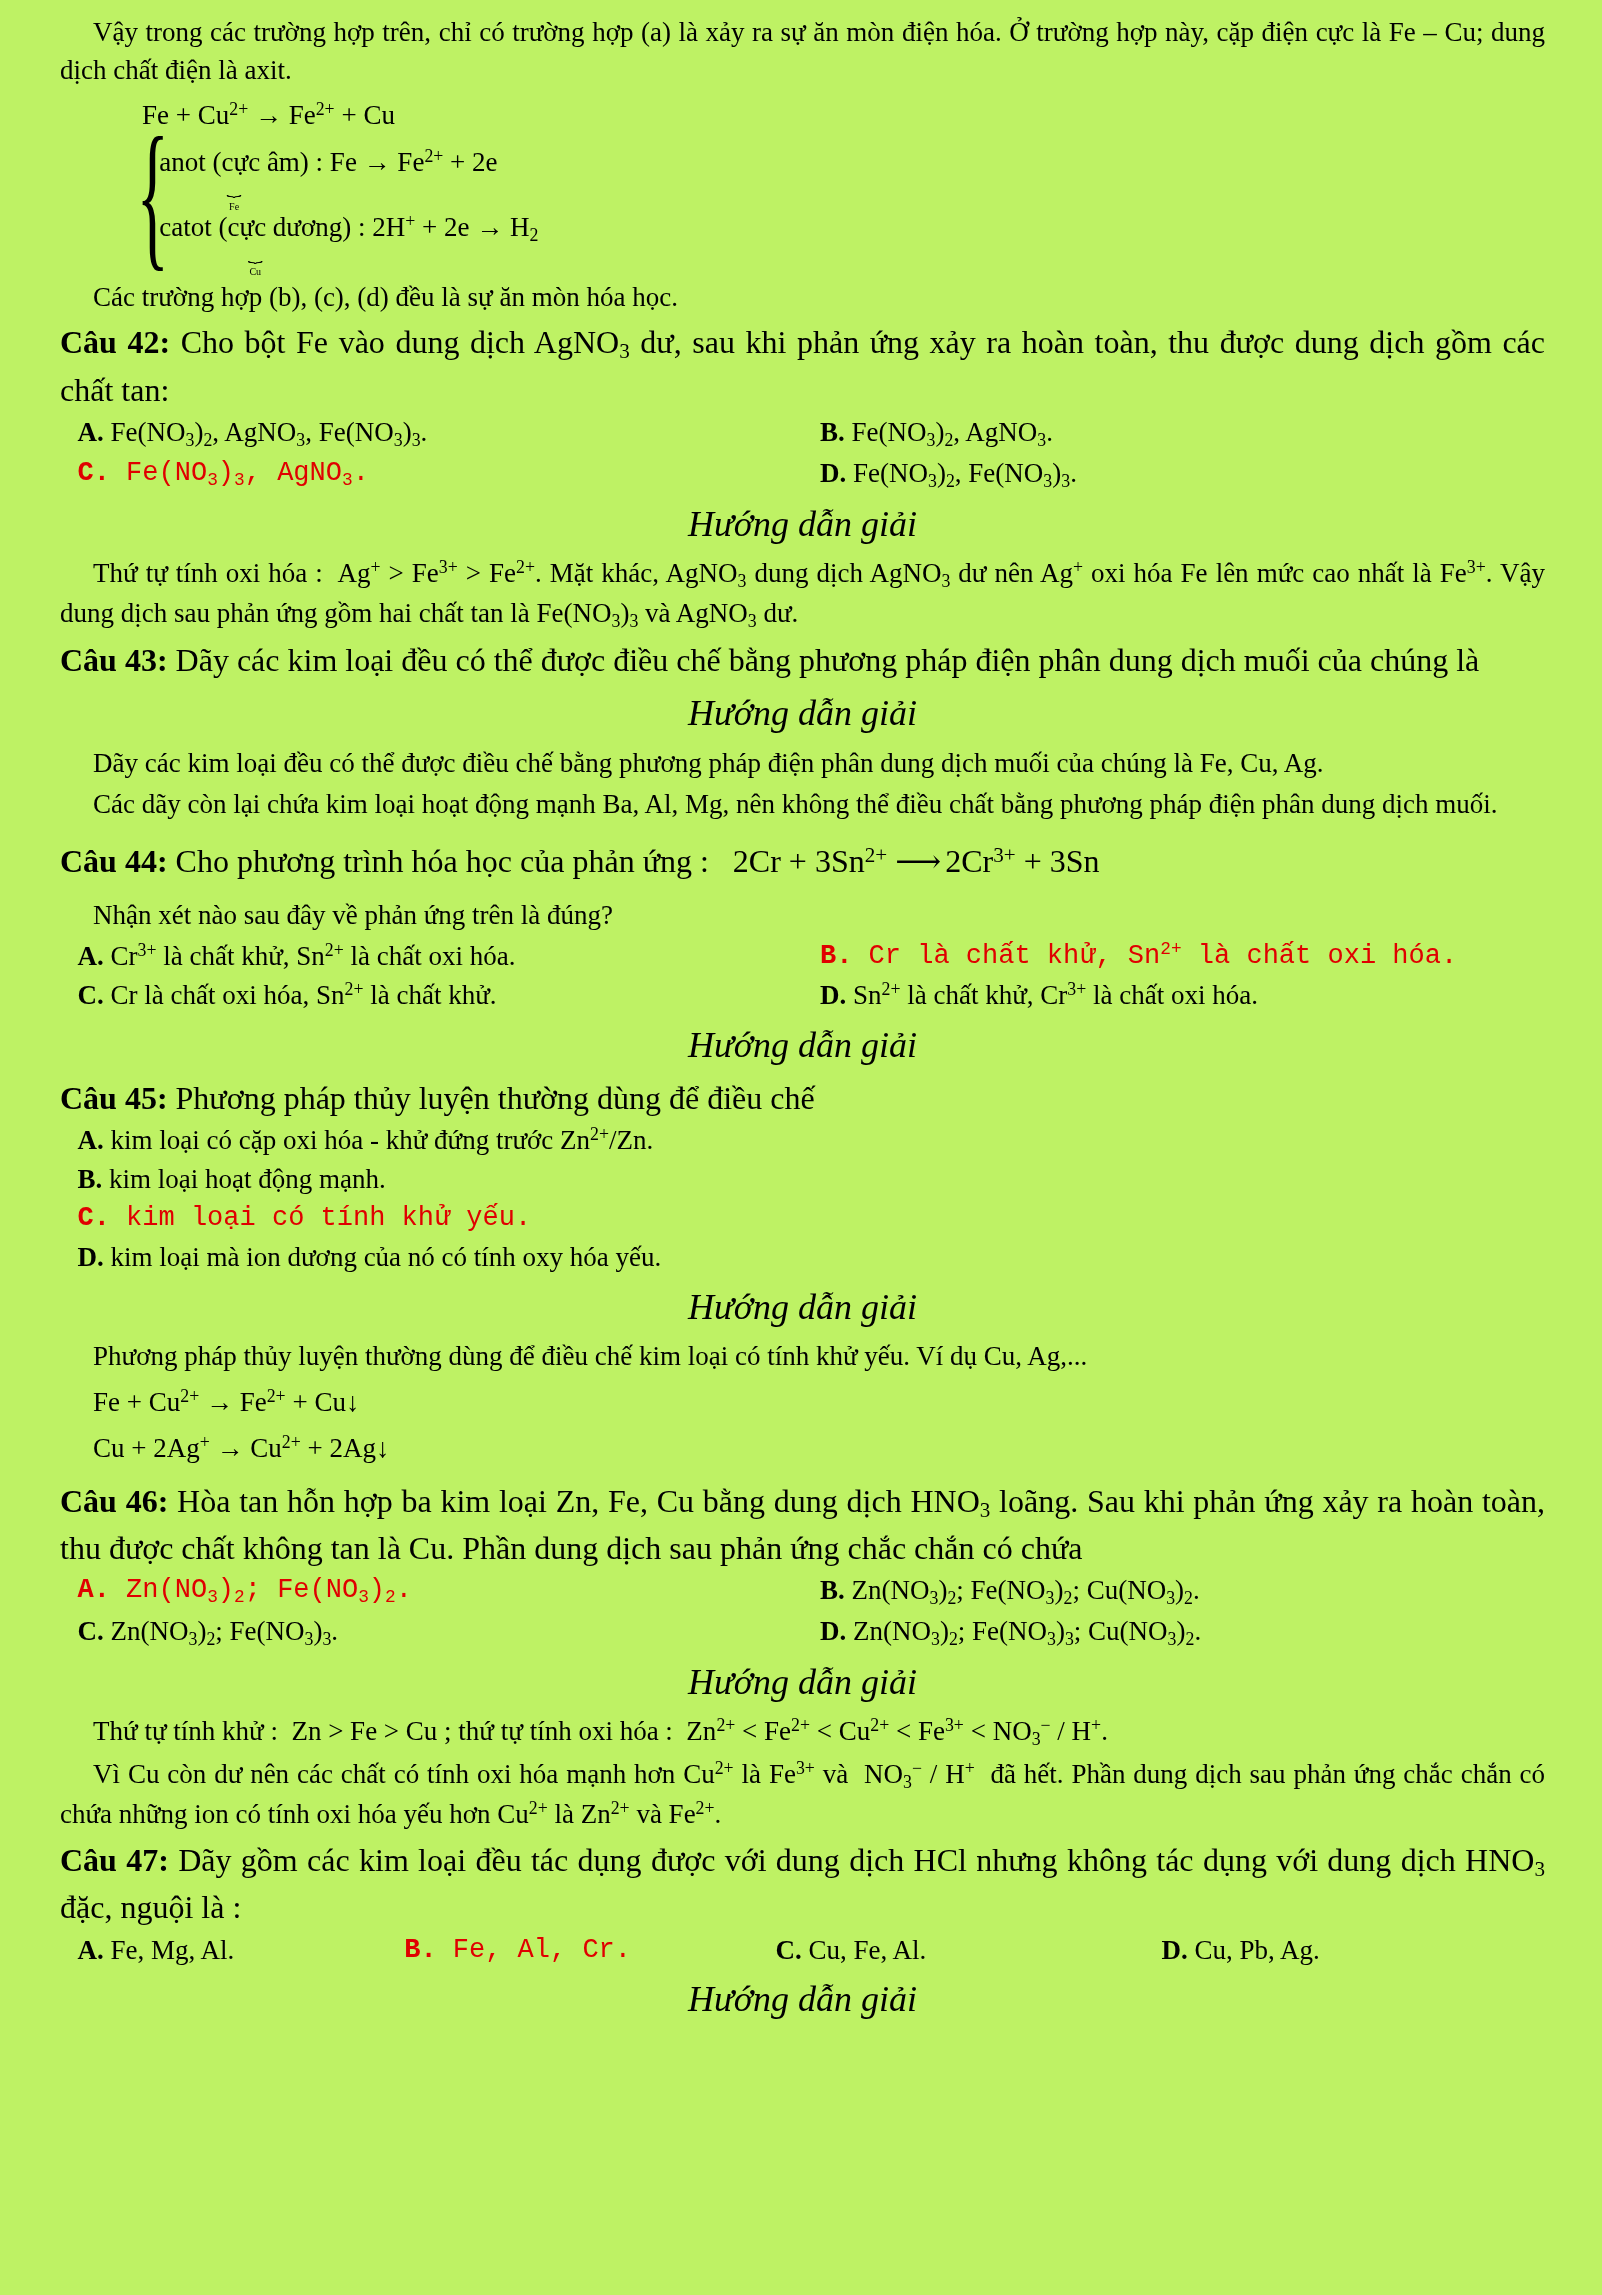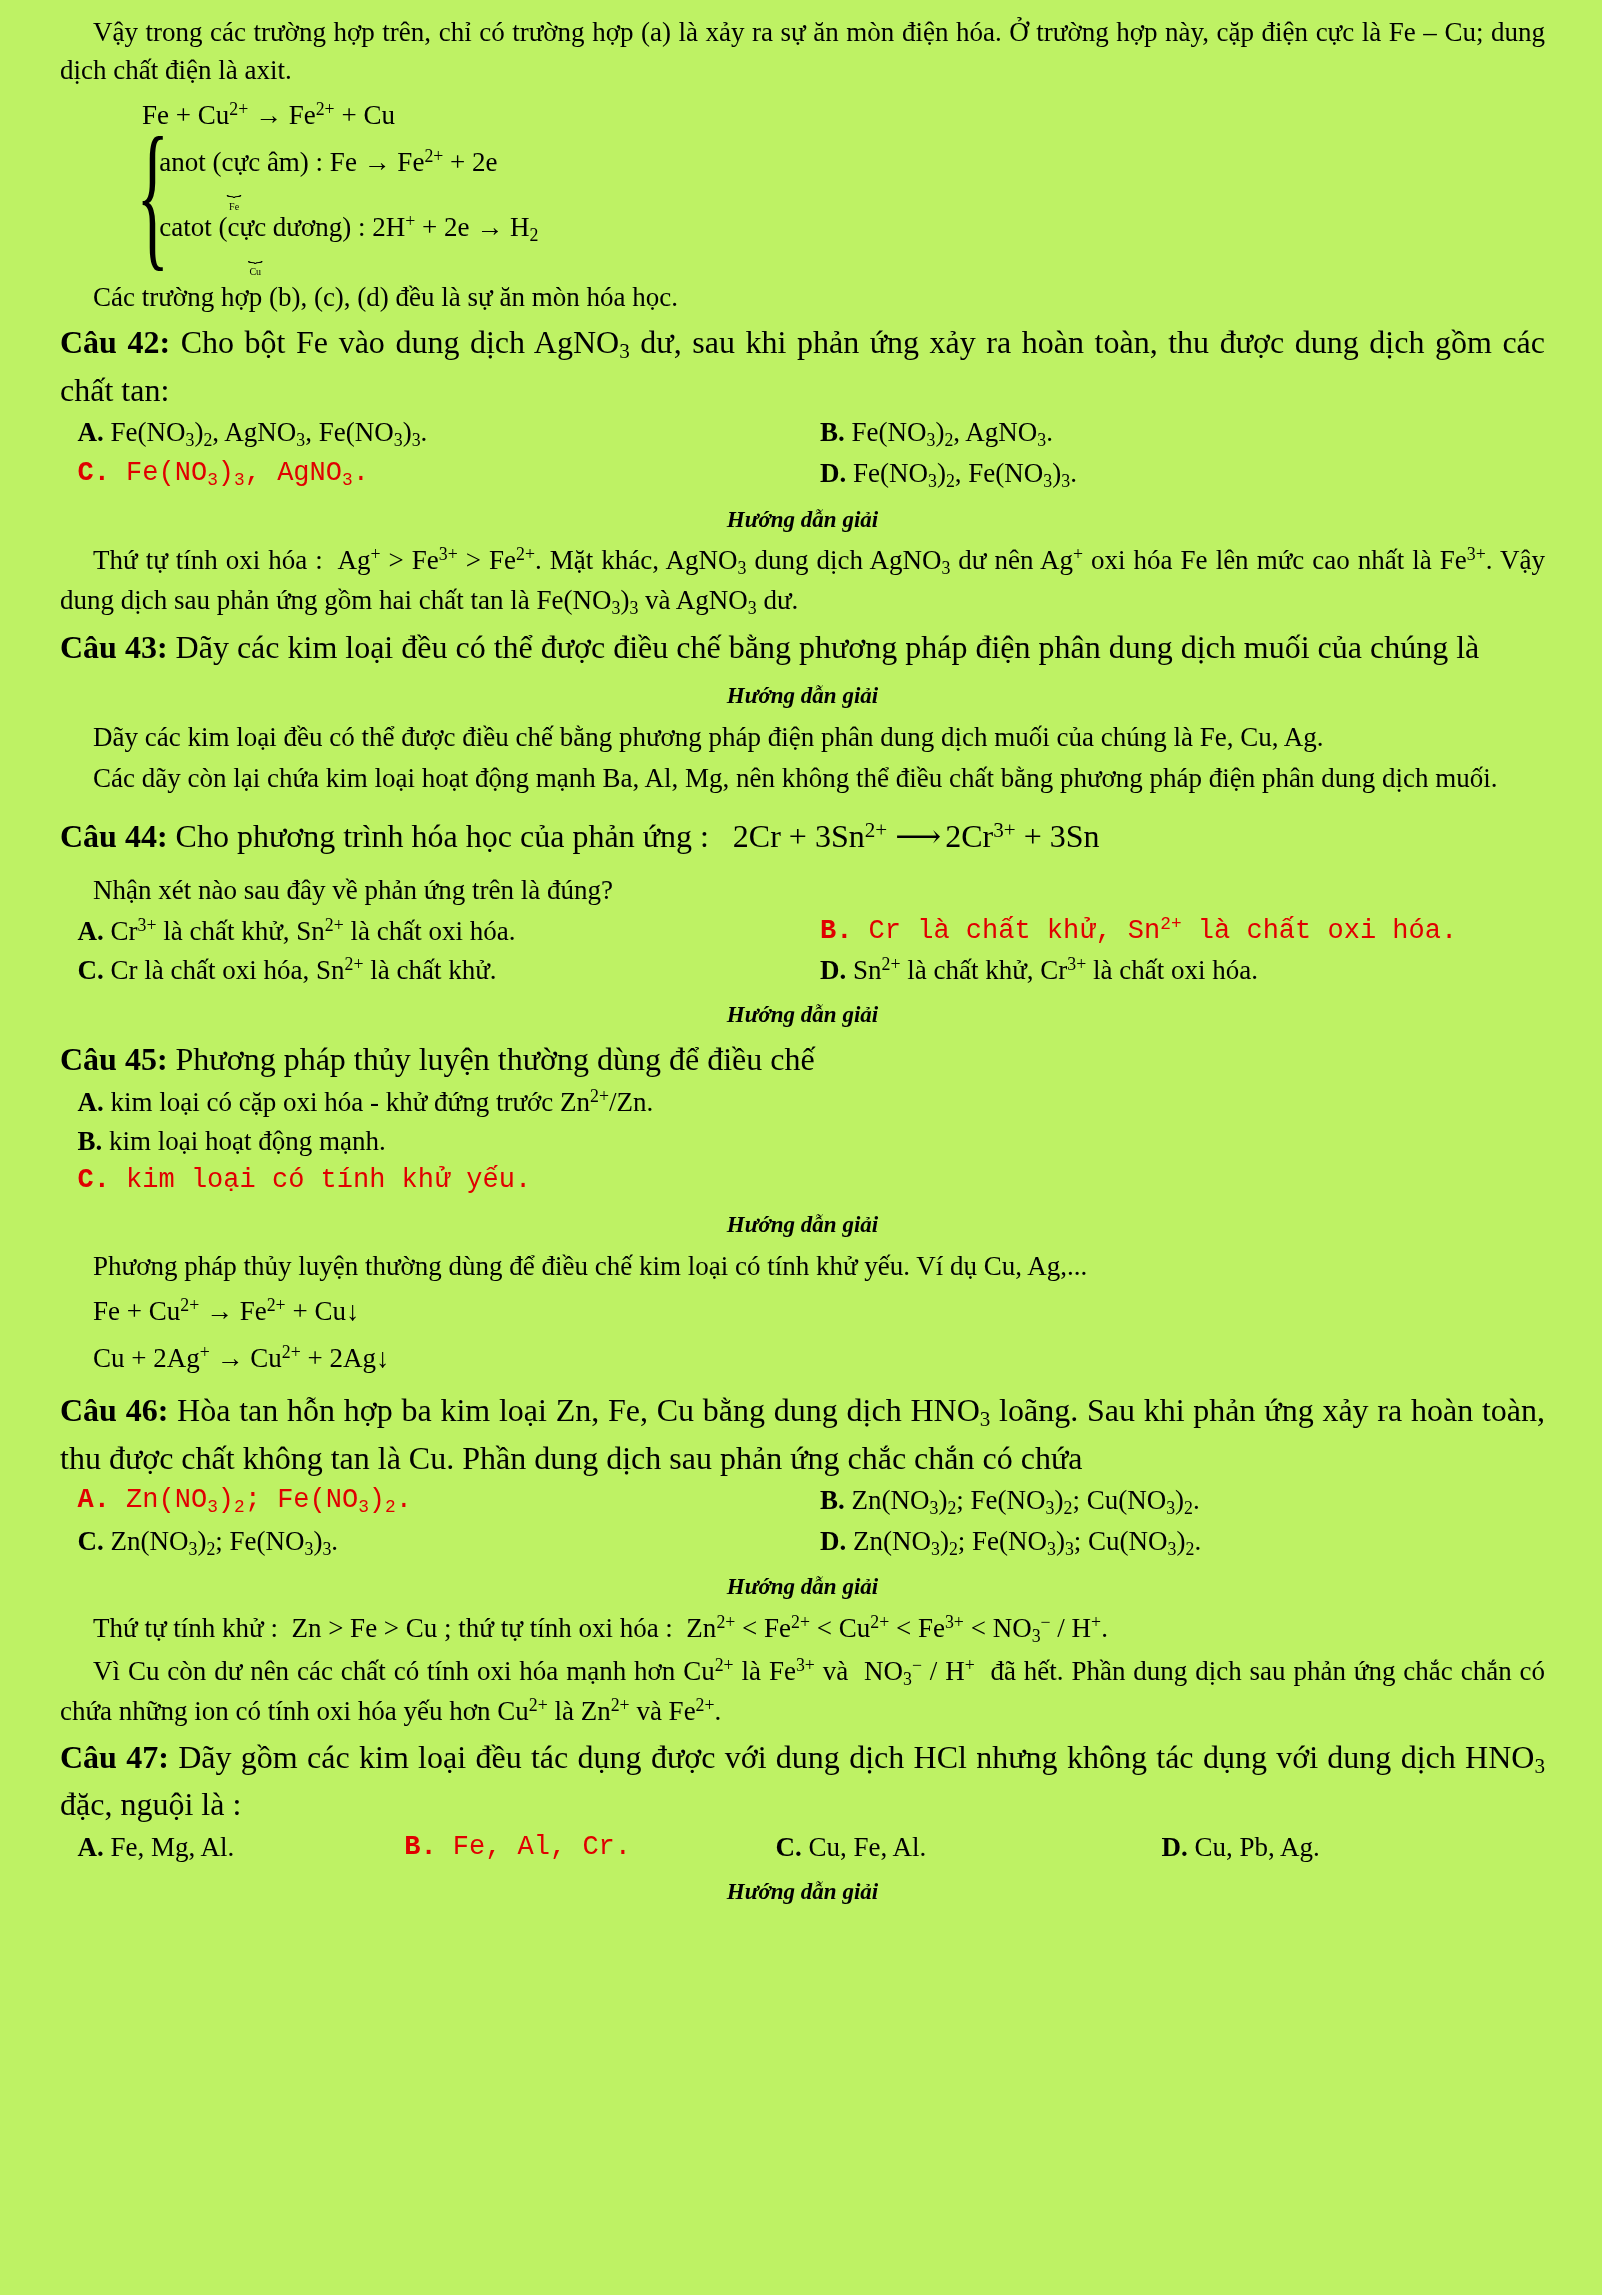--- a/index.html
+++ b/index.html
@@ -37,22 +37,22 @@
   }
   .q-head b, .lead { font-weight: bold; }
   .center {
     text-align: center;
     font-size: 27px;
     line-height: 1.42;
     margin: 4.4px 0 4.4px 0;
   }
   .guide {
     font-style: italic;
-    font-weight: bold;
-    font-size: 23px;
+    font-weight: normal;
+    font-size: 36px;
   }
   .opts {
     display: flex;
     flex-wrap: wrap;
     margin: 0;
     padding: 0;
   }
   .opt {
     font-size: 27px;
     line-height: 1.45;
@@ -193,20 +193,21 @@
   <div class="center"><span class="guide">Hướng dẫn giải</span></div>
 
   <p class="q-head">
     <b>Câu 45:</b>
     <span>Phương pháp thủy luyện thường dùng để điều chế</span>
   </p>
   <div class="opts">
     <div class="opt w-full"><span class="lbl">A.</span> kim loại có cặp oxi hóa - khử đứng trước Zn<sup>2+</sup>/Zn.</div>
     <div class="opt w-full"><span class="lbl">B.</span> kim loại hoạt động mạnh.</div>
     <div class="opt w-full red"><span class="lbl">C.</span> kim loại có tính khử yếu.</div>
+    <div class="opt w-full"><span class="lbl">D.</span> kim loại mà ion dương của nó có tính oxy hóa yếu.</div>
   </div>
   <div class="center"><span class="guide">Hướng dẫn giải</span></div>
   <p class="para indent">Phương pháp thủy luyện thường dùng để điều chế kim loại có tính khử yếu. Ví dụ Cu, Ag,...</p>
   <div class="eq eq-row" style="padding-left:33px">
     Fe&nbsp;+&nbsp;Cu<sup>2+</sup> → Fe<sup>2+</sup>&nbsp;+&nbsp;Cu↓
   </div>
   <div class="eq eq-row" style="padding-left:33px">
     Cu&nbsp;+&nbsp;2Ag<sup>+</sup> → Cu<sup>2+</sup>&nbsp;+&nbsp;2Ag↓
   </div>
 

